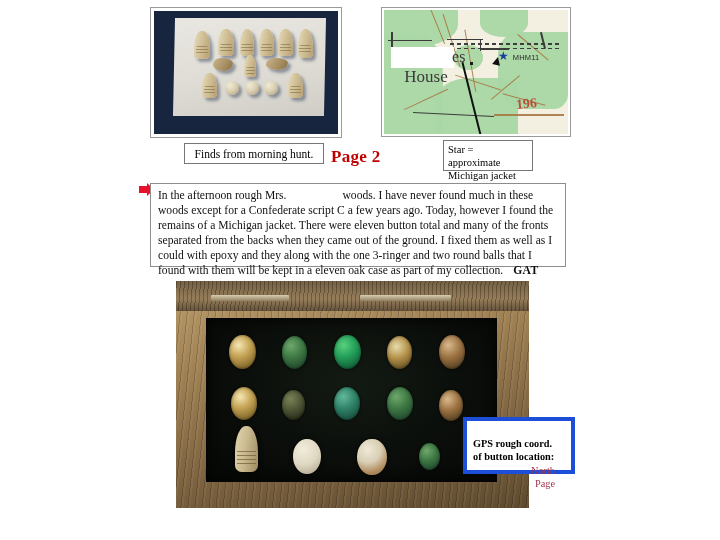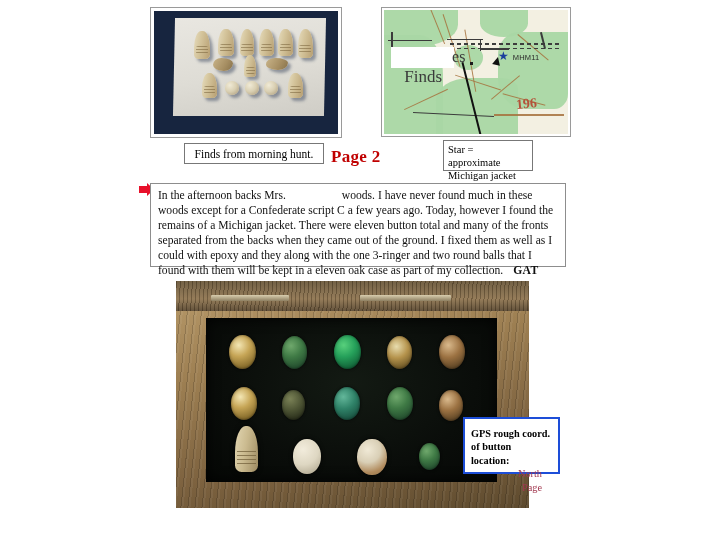--- a/index.html
+++ b/index.html
@@ -287,25 +287,25 @@
     background: radial-gradient(circle at 36% 30%, #f2ecdc 0%, #ded7c2 50%, #a79e86 100%);
   }
   .ball-rust {
     background: radial-gradient(circle at 36% 30%, #f0e9d6 0%, #d9cfb6 40%, #b08a5c 72%, #8c7048 100%);
   }
 
   
   #gps-box {
     position: absolute;
     left: 463px; top: 417px;
-    width: 97px; height: 57px;
-    background: #ffffff;
-    border: 2px solid #1d4ed8;
+    width: 112px; height: 57px;
+    background: #ffffff;
+    border: 4px solid #1d4ed8;
     box-sizing: border-box;
-    padding: 8px 6px;
+    padding: 16px 6px;
     font-family: "Liberation Serif", serif;
     font-size: 10.3px;
     line-height: 1.30;
   }
   #gps-box .hdr { font-weight: bold; color: #000; }
   #gps-box .coord {
     text-align: right;
     color: #a1384f;
     font-weight: normal;
     padding-right: 10px;
@@ -396,41 +396,41 @@
       <div class="rrline" style="left:36%; top:30.5%; width:60%; height:1.4px;"></div>
       <div class="roadline" style="left:86%; top:18%; width:1.6px; height:14%; transform:rotate(-14deg);"></div>
       <div class="roadline" style="left:16%; top:84%; width:44%; height:1.4px; transform:rotate(3deg);"></div>
 
       <div style="position:absolute;left:32%;top:33%;width:3px;height:3px;background:#1a1a1a;"></div>
       <div style="position:absolute;left:47%;top:42%;width:3px;height:3px;background:#1a1a1a;"></div>
 
       <div class="redact" style="left:4%; top:30%; width:34%; height:17%;"></div>
 
       <div class="bigmaptext" style="left:37%; top:31%;">es</div>
-      <div class="bigmaptext" style="left:11%; top:46%; font-size:17px;">Finds</div>
+      <div class="bigmaptext" style="left:11%; top:46%; font-size:17px;">House</div>
       <div class="mapnum" style="left:72%; top:69%; transform:rotate(-5deg);">196</div>
 
       <div class="mapstar" style="left:62%; top:32%;">★</div>
       <div class="maplabel" style="left:70%; top:35%;">MHM11</div>
 
       <div class="arrowline" style="left:52%; top:40%; width:1.6px; height:62%; transform:rotate(-14deg);"></div>
       <div style="position:absolute; left:59.5%; top:38%; width:0; height:0;
                   border-left:4px solid transparent; border-right:4px solid transparent;
                   border-bottom:8px solid #111; transform:rotate(14deg);"></div>
     </div>
   </div>
 
   <div class="caption" id="cap-star">Star = approximate Michigan jacket find location.</div>
 
   <svg id="red-arrow" viewBox="0 0 15 13">
     <polygon points="0,3 8,3 8,0 15,6.5 8,13 8,10 0,10" fill="#e8102a"></polygon>
   </svg>
 
   <div id="body-block">
-    <span>In the afternoon backs Mrs.</span><span class="gap"></span><span>woods.  I have never found much in these woods except</span>
+    <span>In the afternoon rough Mrs.</span><span class="gap"></span><span>woods.  I have never found much in these woods except</span>
     <span>for a Confederate script C a few years ago.   Today, however I found the remains of a</span>
     <span>Michigan jacket. There were eleven button total and many of the fronts separated from the</span>
     <span>backs when they came out of the ground.   I fixed them as well as I could with epoxy and</span>
     <span>they along with the one 3-ringer and two round balls that I found with them will be kept in a</span>
     <span>eleven oak case as part of my collection.</span><span class="sp"></span><span class="initials">GAT</span>
   </div>
 
   <div id="photo-case">
     <div class="wood"></div>
     <div class="lid"></div>

